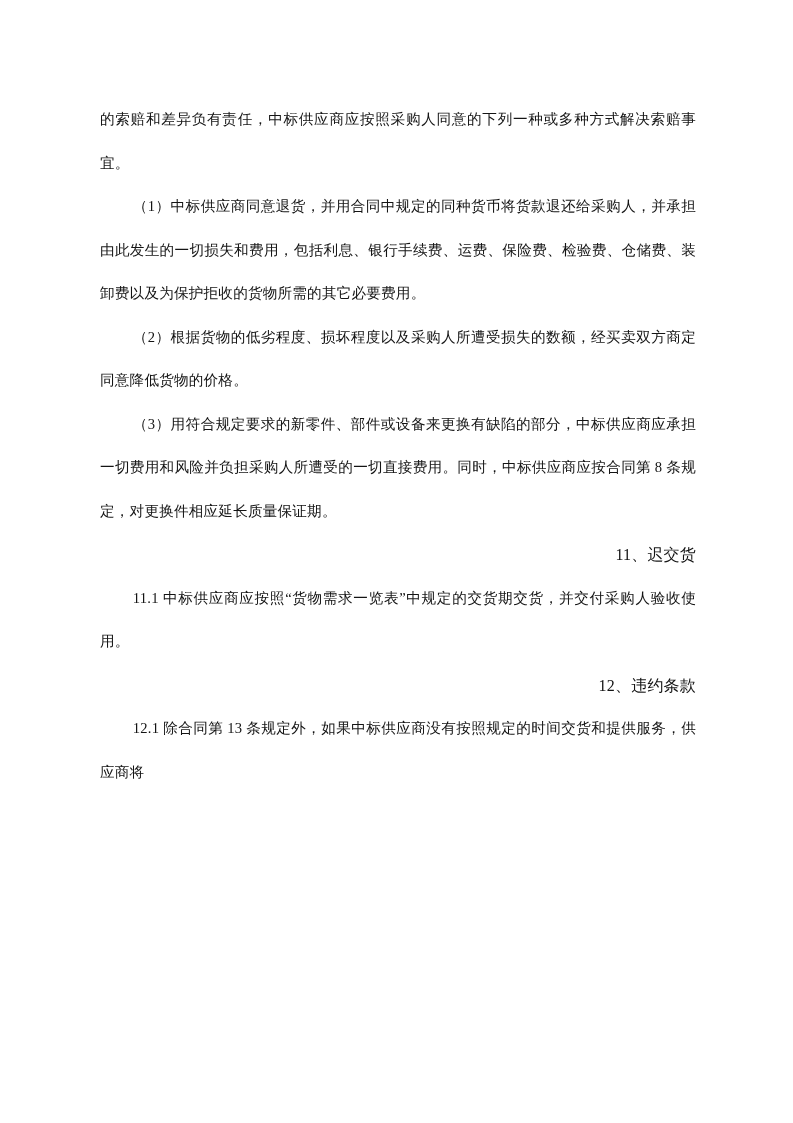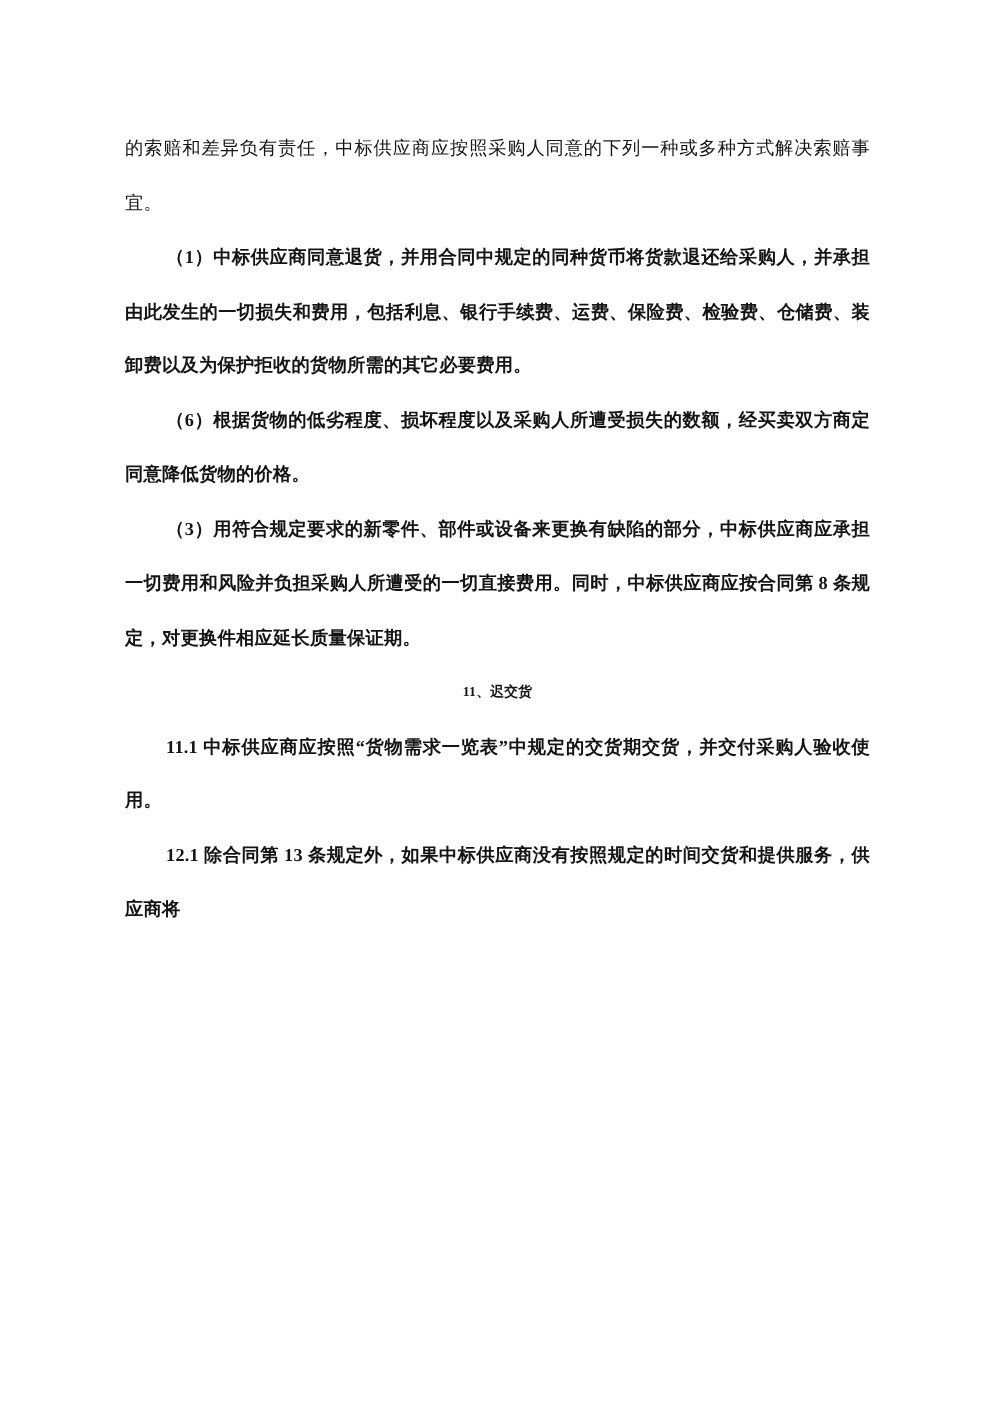--- a/index.html
+++ b/index.html
@@ -25,26 +25,25 @@
   .content p {
     margin: 0;
     padding: 0;
     font-size: 14.6px;
     line-height: 43.5px;
     text-align: justify;
     letter-spacing: 0.2px;
   }
   .content p.indent {
     text-indent: 2.25em;
-    font-weight: bold;
   }
   .content p.heading {
-    font-weight: bold;
-    font-size: 11px;
-    text-align: center;
+    font-weight: normal;
+    font-size: 16px;
+    text-align: right;
     text-indent: 0;
   }
   .page-footer {
     position: absolute;
     left: 100px;
     top: 1003px;
     width: 596px;
     text-align: center;
     font-size: 12px;
     line-height: 20px;
@@ -52,22 +51,23 @@
     font-family: "Liberation Serif", "DejaVu Serif", serif;
   }
 </style>
 </head>
 <body>
 
 <div class="page">
   <div class="content">
       <p class="">的索赔和差异负有责任，中标供应商应按照采购人同意的下列一种或多种方式解决索赔事宜。</p>
       <p class="indent">（1）中标供应商同意退货，并用合同中规定的同种货币将货款退还给采购人，并承担由此发生的一切损失和费用，包括利息、银行手续费、运费、保险费、检验费、仓储费、装卸费以及为保护拒收的货物所需的其它必要费用。</p>
-      <p class="indent">（6）根据货物的低劣程度、损坏程度以及采购人所遭受损失的数额，经买卖双方商定同意降低货物的价格。</p>
+      <p class="indent">（2）根据货物的低劣程度、损坏程度以及采购人所遭受损失的数额，经买卖双方商定同意降低货物的价格。</p>
       <p class="indent">（3）用符合规定要求的新零件、部件或设备来更换有缺陷的部分，中标供应商应承担一切费用和风险并负担采购人所遭受的一切直接费用。同时，中标供应商应按合同第 8 条规定，对更换件相应延长质量保证期。</p>
       <p class="heading">11、迟交货</p>
       <p class="indent">11.1 中标供应商应按照“货物需求一览表”中规定的交货期交货，并交付采购人验收使用。</p>
+      <p class="heading">12、违约条款</p>
       <p class="indent">12.1 除合同第 13 条规定外，如果中标供应商没有按照规定的时间交货和提供服务，供应商将</p>
     </div>
   <div class="page-footer">
     <span>51</span>
   </div>
 </div>
 
 </body></html>

